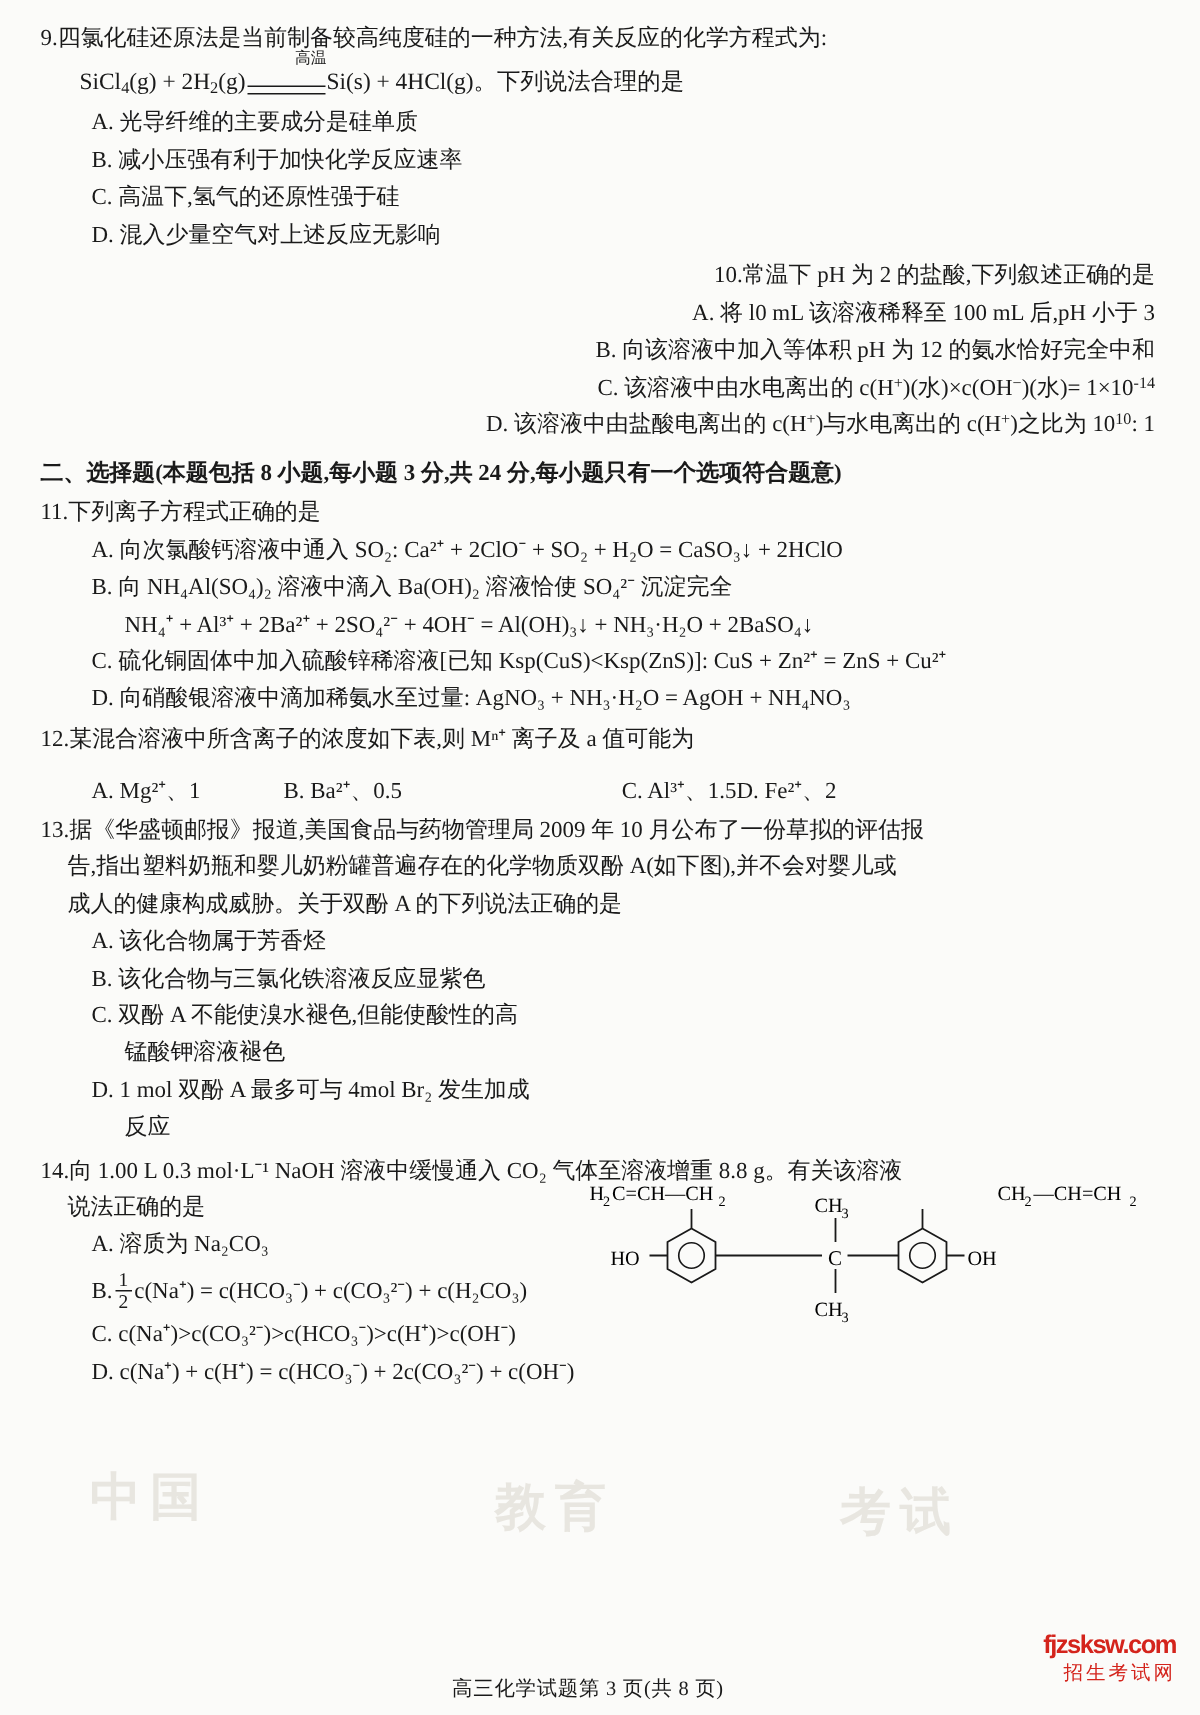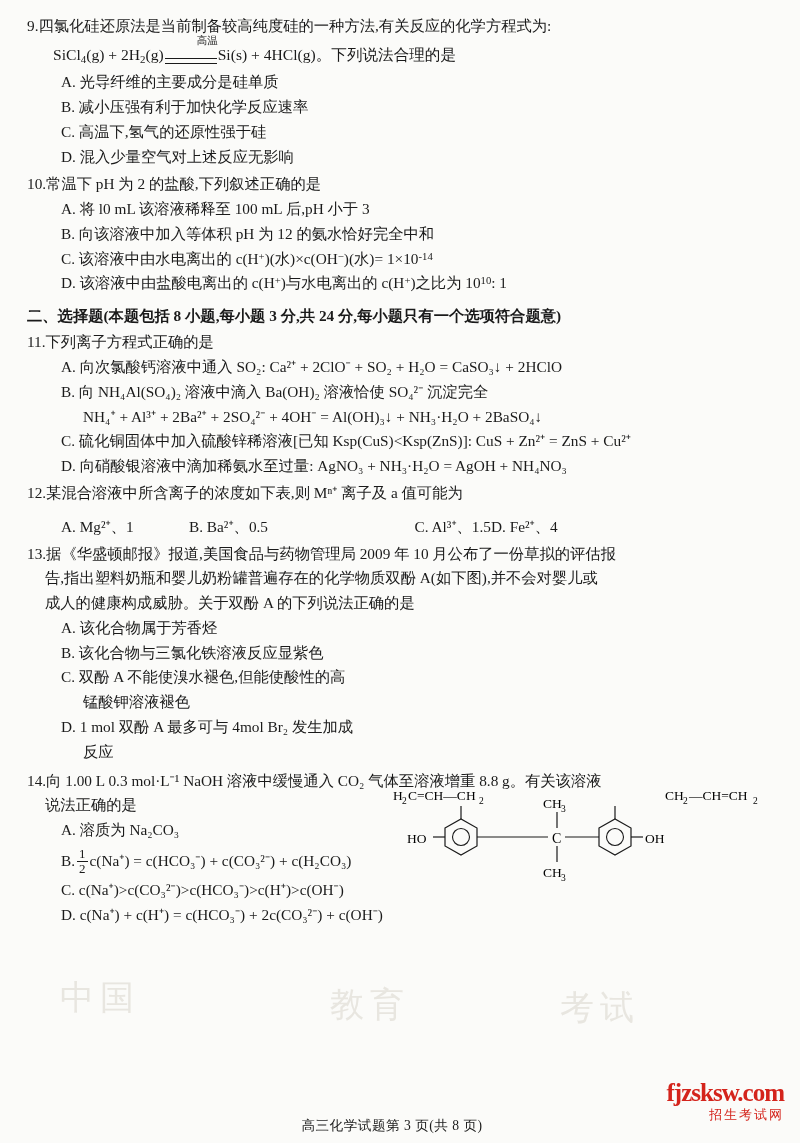--- a/index.html
+++ b/index.html
@@ -131,39 +131,39 @@
     letter-spacing:0.5px;
   }
   .watermark{
     position:absolute;
     right:16px;
     bottom:22px;
     text-align:right;
     line-height:1;
   }
   .wm1{
-    font-family:Liberation Serif, serif;
+    font-family:Liberation Sans, sans-serif;
     font-weight:bold;
-    font-size:25px;
+    font-size:17px;
     color:#d4241c;
     letter-spacing:-1px;
   }
   .wm2{
     font-family:"Liberation Sans", sans-serif;
     font-size:13px;
     color:#d4241c;
     letter-spacing:2px;
     margin-top:3px;
   }
   .ghost{
     position:absolute;
     color:#e8e6e0;
     font-size:34px;
     font-family:"Liberation Sans", sans-serif;
-    font-weight:normal;
+    font-weight:bold;
     letter-spacing:6px;
     user-select:none;
   }
   .g1{left:60px;top:975px;}
   .g2{left:330px;top:958px;margin-top:24px;}
   .g3{left:560px;top:985px;}
 </style>
 </head>
 <body>
 
@@ -173,21 +173,21 @@
     <div class="qline">9.四氯化硅还原法是当前制备较高纯度硅的一种方法,有关反应的化学方程式为:</div>
     <div class="eqline">
       <span>SiCl<sub>4</sub>(g) + 2H<sub>2</sub>(g)</span><span class="arrowbox"><span class="lab">高温</span><span class="bar"></span><span class="bar2"></span></span><span>Si(s) + 4HCl(g)。下列说法合理的是</span>
     </div>
     <div class="opt">A. 光导纤维的主要成分是硅单质</div>
     <div class="opt">B. 减小压强有利于加快化学反应速率</div>
     <div class="opt">C. 高温下,氢气的还原性强于硅</div>
     <div class="opt">D. 混入少量空气对上述反应无影响</div>
   </div>
 
-  <div class="q" style="margin-top:3px;">
+  <div class="q" style="margin-top:3px;text-align:right;">
     <div class="qline">10.常温下 pH 为 2 的盐酸,下列叙述正确的是</div>
     <div class="opt">A. 将 l0 mL 该溶液稀释至 100 mL 后,pH 小于 3</div>
     <div class="opt">B. 向该溶液中加入等体积 pH 为 12 的氨水恰好完全中和</div>
     <div class="opt">
       <span>C. 该溶液中由水电离出的 c(H</span><sup>+</sup><span>)(水)×c(OH</span><sup>−</sup><span>)(水)= 1×10</span><sup>-14</sup>
     </div>
     <div class="opt">
       <span>D. 该溶液中由盐酸电离出的 c(H</span><sup>+</sup><span>)与水电离出的 c(H</span><sup>+</sup><span>)之比为 10</span><sup>10</sup><span>: 1</span>
     </div>
   </div>
@@ -203,21 +203,21 @@
     <div class="opt">D. 向硝酸银溶液中滴加稀氨水至过量: AgNO₃ + NH₃·H₂O = AgOH + NH₄NO₃</div>
   </div>
 
   <div class="q" style="margin-top:2px;">
     <div class="qline">12.某混合溶液中所含离子的浓度如下表,则 Mⁿ⁺ 离子及 a 值可能为</div>
     <table class="iontbl">
       <tbody>
     </tbody>
       </table>
     <div class="ansrow">
-      <span class="w1">A. Mg²⁺、1</span><span class="w2">B. Ba²⁺、0.5</span><span class="w3">C. Al³⁺、1.5</span><span>D. Fe²⁺、4</span>
+      <span class="w1">A. Mg²⁺、1</span><span class="w2">B. Ba²⁺、0.5</span><span class="w3">C. Al³⁺、1.5</span><span>D. Fe²⁺、2</span>
     </div>
   </div>
 
   <div class="q" style="margin-top:4px;">
     <div class="qline">13.据《华盛顿邮报》报道,美国食品与药物管理局 2009 年 10 月公布了一份草拟的评估报</div>
     <div class="qline" style="padding-left:18px;">告,指出塑料奶瓶和婴儿奶粉罐普遍存在的化学物质双酚 A(如下图),并不会对婴儿或</div>
     <div class="qline" style="padding-left:18px;">成人的健康构成威胁。关于双酚 A 的下列说法正确的是</div>
     <div class="opt">A. 该化合物属于芳香烃</div>
     <div class="opt">B. 该化合物与三氯化铁溶液反应显紫色</div>
     <div class="opt">C. 双酚 A 不能使溴水褪色,但能使酸性的高</div>

